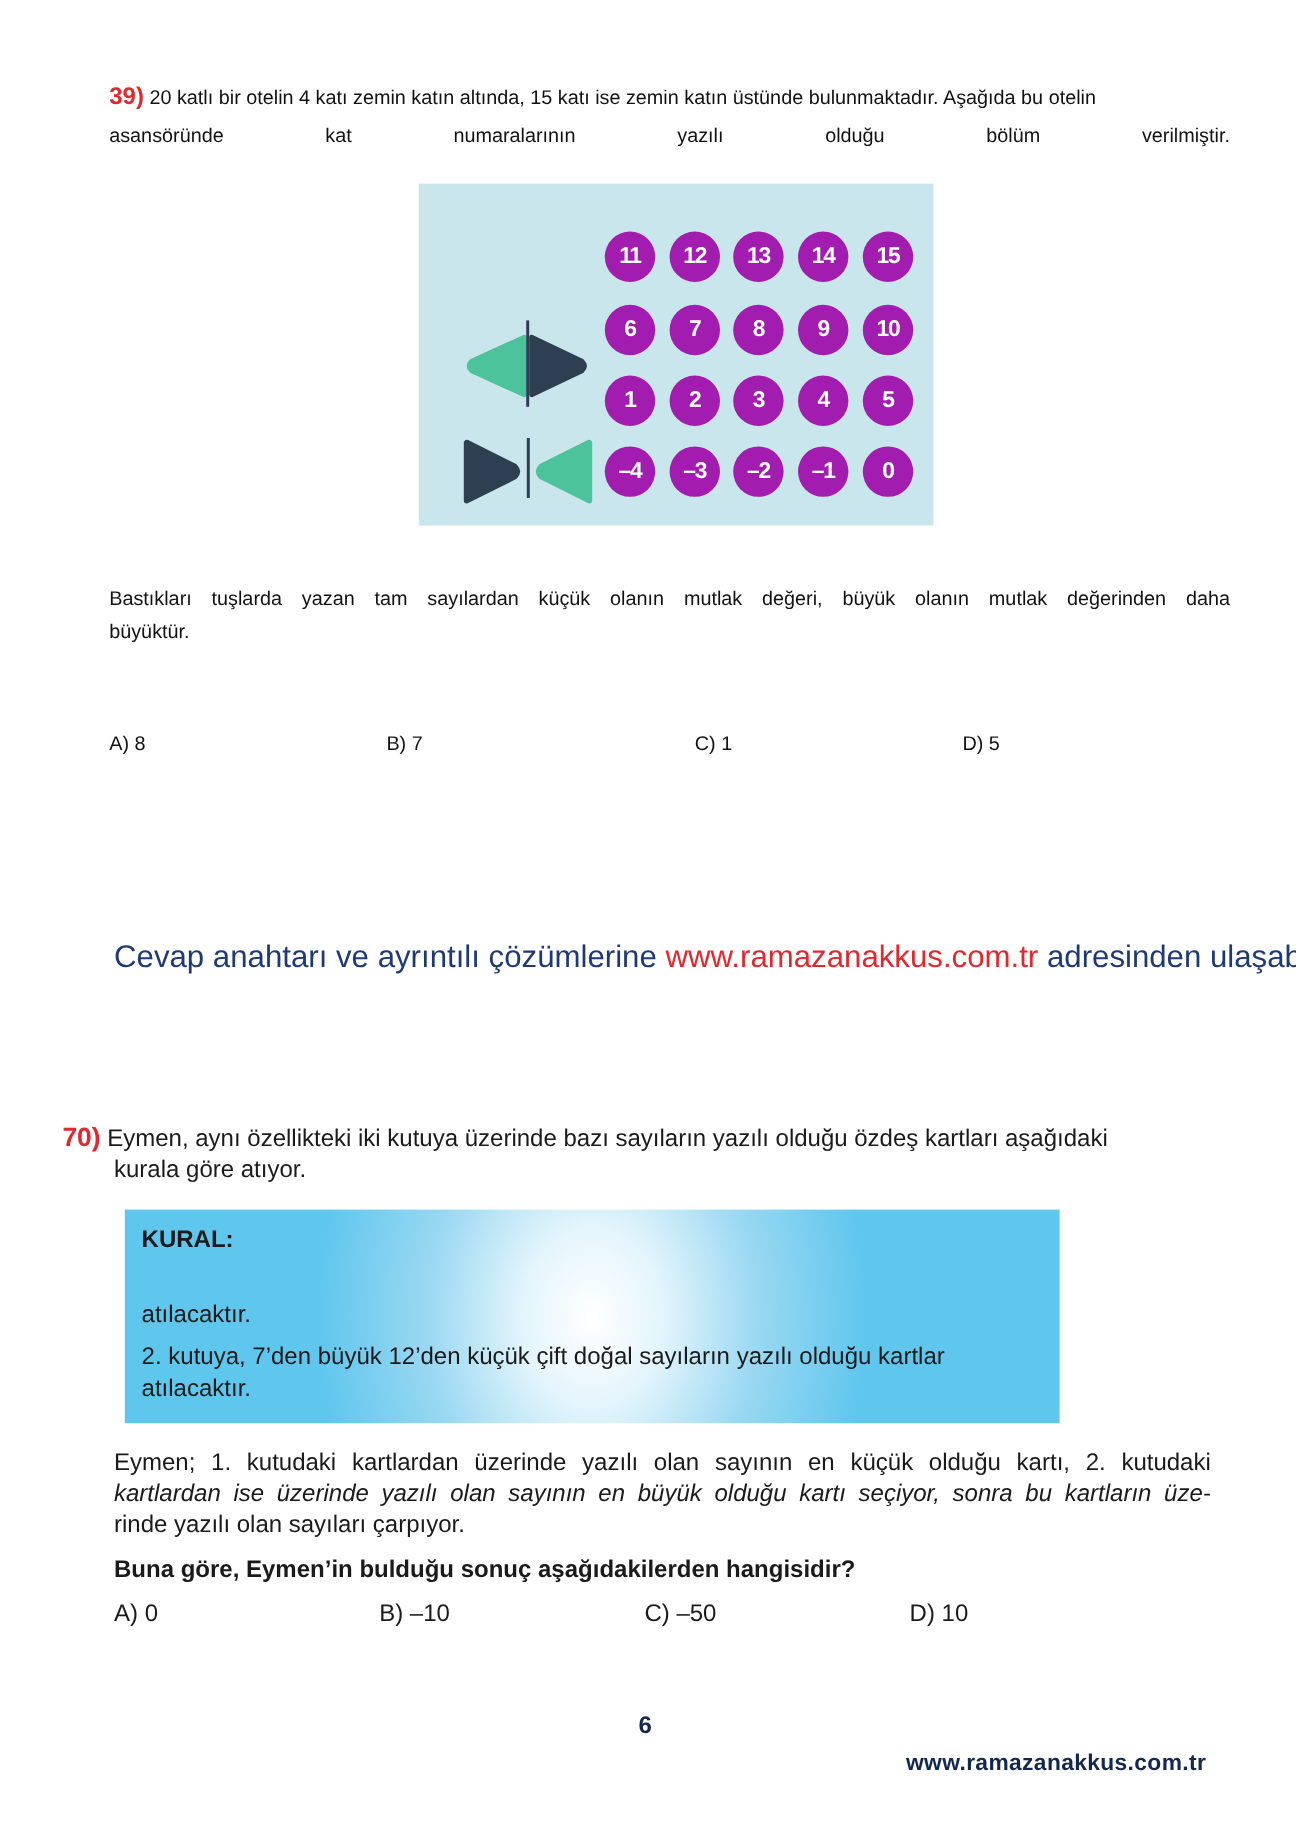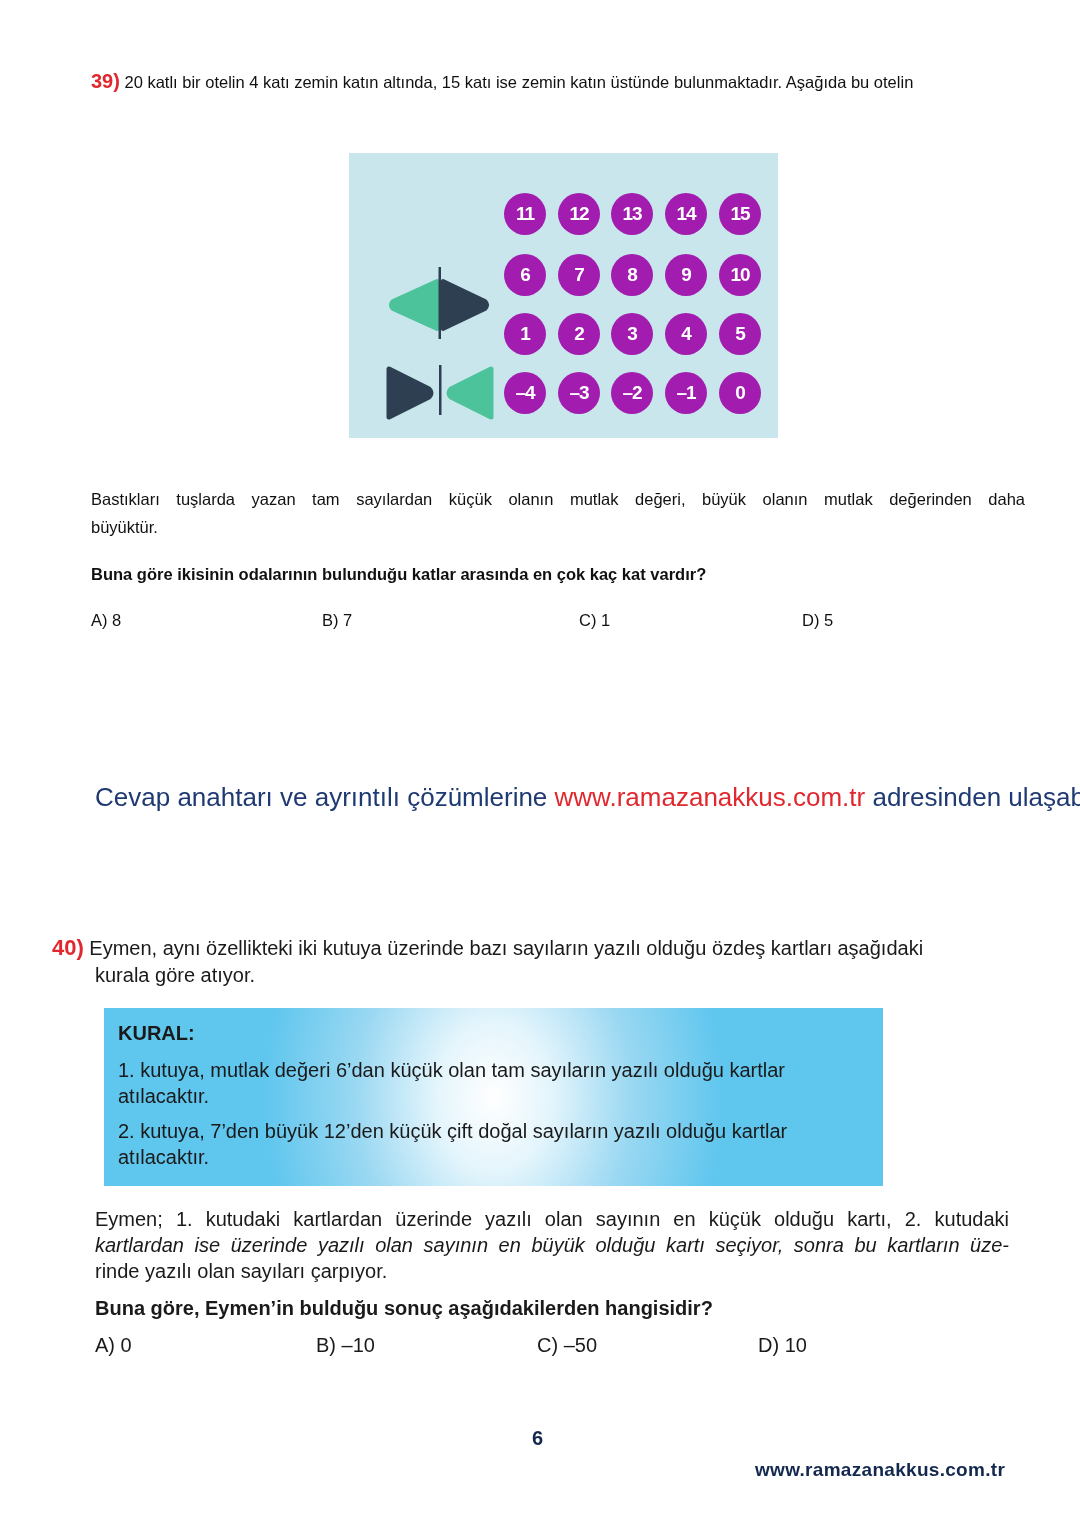--- a/index.html
+++ b/index.html
@@ -22,20 +22,29 @@
 
   .choice { position:absolute; white-space:nowrap; }
 </style>
 </head>
 <body>
 
 <div class="abs" style="left:0;top:0;width:1080px;height:640px;">
   <div class="line cal" style="left:91px;top:70px;width:934px;font-size:16.5px;">
     <span class="qnum" style="font-size:20px;">39)</span>
     <span>20 katlı bir otelin 4 katı zemin katın altında, 15 katı ise zemin katın üstünde bulunmaktadır. Aşağıda bu otelin</span>
+  </div>
+  <div class="line cal" style="left:91px;top:104px;width:934px;display:flex;justify-content:space-between;font-size:16.5px;">
+    <span>asansöründe</span>
+    <span>kat</span>
+    <span>numaralarının</span>
+    <span>yazılı</span>
+    <span>olduğu</span>
+    <span>bölüm</span>
+    <span>verilmiştir.</span>
   </div>
 
   <div class="abs panel">
 
     <svg class="abs" style="left:38px;top:112px;" width="105" height="80" viewBox="0 0 105 80">
       <path d="M50 16 L50 64 L6 44 Q2 40 6 36 Z" fill="#4cc39a" stroke="#4cc39a" stroke-linejoin="round" stroke-width="4"></path>
       <path d="M56 16 L56 64 L98 44 Q102 40 98 36 Z" fill="#2e3f52" stroke="#2e3f52" stroke-linejoin="round" stroke-width="4"></path>
       <rect x="51.5" y="2" width="2.5" height="72" fill="#2e3f52"></rect>
     </svg>
 
@@ -66,43 +75,41 @@
     <div class="btn" style="left:155px;top:219px;">–4</div>
     <div class="btn" style="left:209px;top:219px;">–3</div>
     <div class="btn" style="left:262px;top:219px;">–2</div>
     <div class="btn" style="left:316px;top:219px;">–1</div>
     <div class="btn" style="left:370px;top:219px;">0</div>
   </div>
 
   <div class="line cal justify" style="left:91px;top:490px;width:934px;word-spacing:5px;">Bastıkları tuşlarda yazan tam sayılardan küçük olanın mutlak değeri, büyük olanın mutlak değerinden daha</div>
   <div class="line cal" style="left:91px;top:518px;">büyüktür.</div>
 
-  <div class="line cal" style="left:91px;top:565px;font-weight:bold;">Buna göre ikisinin odalarının bulunduğu katlar arasında en çok kaç kat vardır?</div>
 
   <div class="choice cal" style="left:91px;top:611px;">A) 8</div>
   <div class="choice cal" style="left:322px;top:611px;">B) 7</div>
   <div class="choice cal" style="left:579px;top:611px;">C) 1</div>
   <div class="choice cal" style="left:802px;top:611px;">D) 5</div>
 </div>
 
 <div class="line" style="left:95px;top:782px;font-family:'Liberation Sans', sans-serif;font-size:26px;color:#1f3a73;">
   <span>Cevap anahtarı ve ayrıntılı çözümlerine </span><span style="color:#e0282e;">www.ramazanakkus.com.tr</span><span> adresinden ulaşabiirsiniz.</span>
 </div>
 
 <div class="abs" style="left:0;top:900px;width:1080px;height:480px;">
   <div class="line arial" style="left:52px;top:35px;font-size:20px;">
-    <span class="qnum" style="font-size:22px;">40)</span>
+    <span class="qnum" style="font-size:22px;">70)</span>
     <span>Eymen, aynı özellikteki iki kutuya üzerinde bazı sayıların yazılı olduğu özdeş kartları aşağıdaki</span>
   </div>
   <div class="line arial" style="left:95px;top:64px;font-size:20px;">kurala göre atıyor.</div>
 </div>
 
 <div class="abs kural">
   <div class="t" style="top:14px;font-weight:bold;">KURAL:</div>
-  <div class="t" style="top:51px;">1. kutuya, mutlak değeri 6’dan küçük olan tam sayıların yazılı olduğu kartlar</div>
   <div class="t" style="top:77px;">atılacaktır.</div>
   <div class="t" style="top:112px;">2. kutuya, 7’den büyük 12’den küçük çift doğal sayıların yazılı olduğu kartlar</div>
   <div class="t" style="top:138px;">atılacaktır.</div>
 </div>
 
 <div class="line arial justify" style="left:95px;top:1208px;width:914px;font-size:20px;">Eymen; 1. kutudaki kartlardan üzerinde yazılı olan sayının en küçük olduğu kartı, 2. kutudaki</div>
 <div class="line arial justify" style="left:95px;top:1234px;width:914px;font-size:20px;font-style:italic;">kartlardan ise üzerinde yazılı olan sayının en büyük olduğu kartı seçiyor, sonra bu kartların üze-</div>
 <div class="line arial" style="left:95px;top:1260px;font-size:20px;">rinde yazılı olan sayıları çarpıyor.</div>
 
 <div class="line arial" style="left:95px;top:1297px;font-size:20px;font-weight:bold;">Buna göre, Eymen’in bulduğu sonuç aşağıdakilerden hangisidir?</div>

